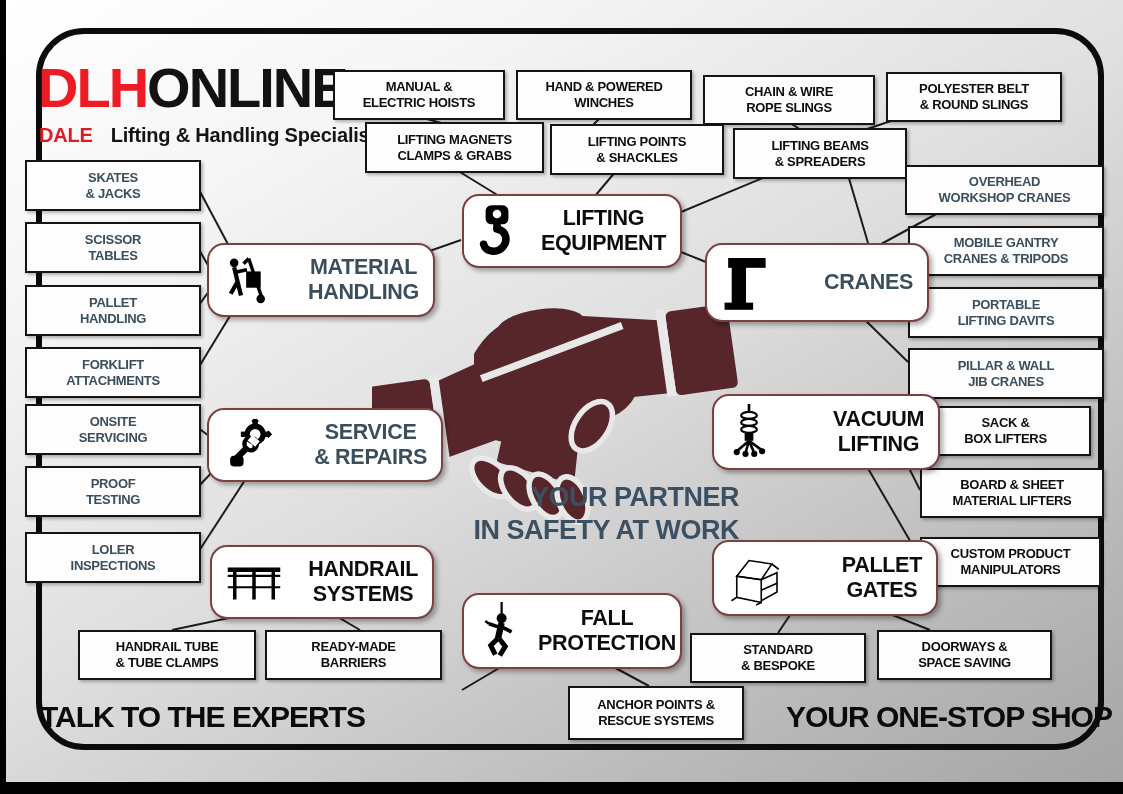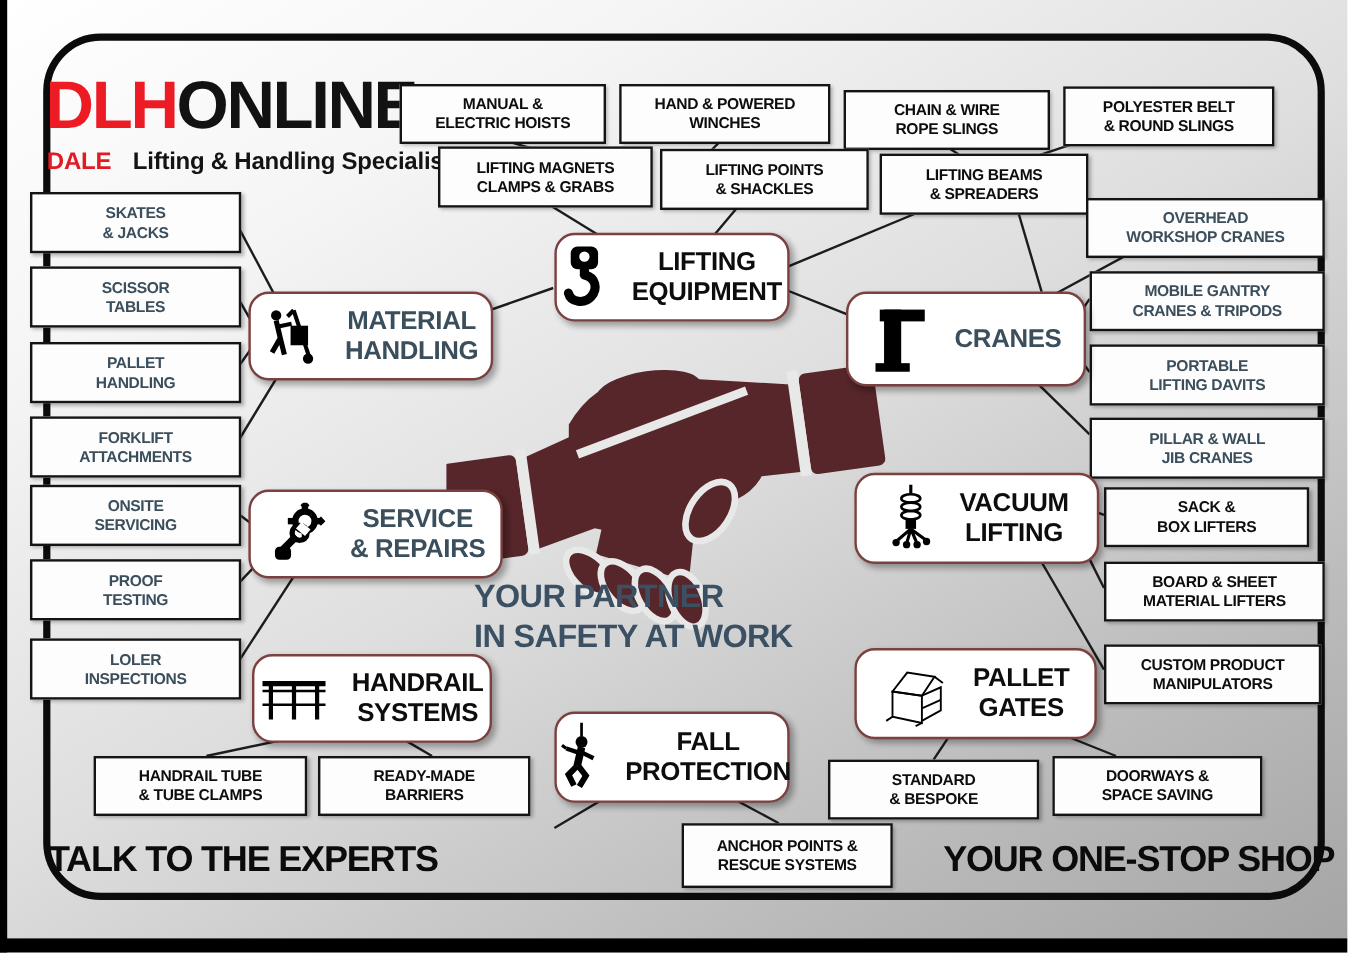--- a/index.html
+++ b/index.html
@@ -26,29 +26,29 @@
     position:absolute;background:#fdfdfd;border:2px solid #141414;
     display:flex;flex-direction:column;justify-content:center;text-align:center;
     font-weight:bold;font-size:13px;line-height:1.2;letter-spacing:-0.3px;
     box-shadow:2px 2px 3px rgba(0,0,0,0.28);
   }
   .slate{color:#3b4e5c;}
   .black{color:#0d0d0d;}
   
   .hub{
     position:absolute;background:#ffffff;border:2px solid #7b4040;border-radius:17px;
-    display:flex;align-items:center;justify-content:center;gap:20px;
+    display:flex;align-items:center;justify-content:space-between;gap:20px;
     font-weight:bold;font-size:21.5px;line-height:1.15;letter-spacing:-0.3px;
-    box-shadow:3px 3px 5px rgba(0,0,0,0.33);padding:0 2px;
+    box-shadow:3px 3px 5px rgba(0,0,0,0.33);padding:0 14px;
   }
   .hub .txt span{display:block;text-align:center;}
   .hub .l2:empty{display:none;}
   .icon svg{display:block;}
   
-  .center-tag{position:absolute;left:395px;top:481px;width:322px;text-align:left;
+  .center-tag{position:absolute;left:417px;top:481px;width:322px;text-align:right;
     color:#3b5163;font-weight:bold;font-size:27px;line-height:33px;letter-spacing:-0.5px;}
   .footer{position:absolute;font-weight:bold;font-size:30px;letter-spacing:-1px;color:#0b0b0b;white-space:nowrap;}
   .footer.left{left:40px;top:700px;}
   .footer.right{left:786px;top:700px;}
 </style>
 </head>
 <body>
 
 <div id="canvas">
 

